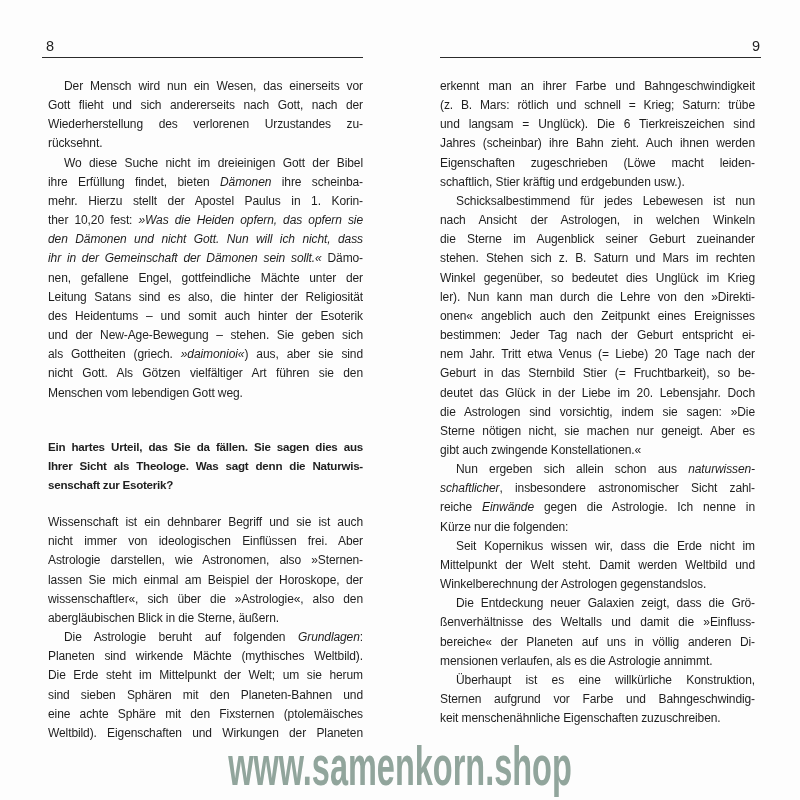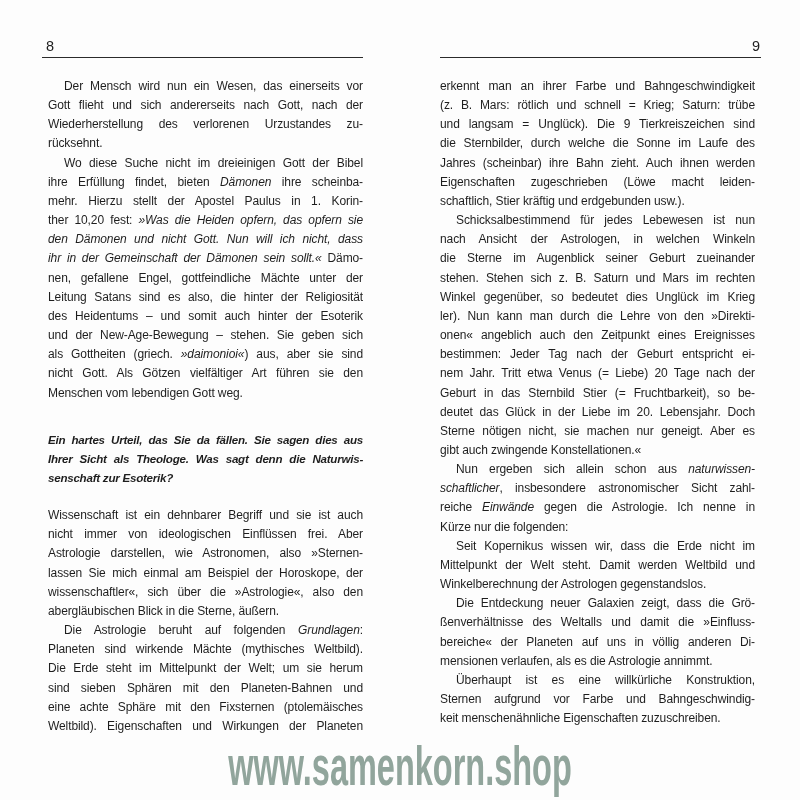--- a/index.html
+++ b/index.html
@@ -38,21 +38,21 @@
     line-height: 19.15px;
     letter-spacing: -0.1px;
     text-align: justify;
     text-align-last: justify;
     white-space: normal;
   }
   .line.end    { text-align-last: left; }
   .line.indent { text-indent: 16px; }
   em { font-style: italic; }
 
-  .para.question { margin-top: 27px; margin-bottom: 19px; font-style: italic; }
+  .para.question { margin-top: 34px; margin-bottom: 19px; }
   .para.question .line {
     font-weight: 700;
     font-size: 11.6px;
     letter-spacing: -0.25px;
   }
 
   .watermark {
     position: absolute;
     left: 0; top: 735px;
     width: 800px;
@@ -125,38 +125,38 @@
   </div>
 
   <div class="page right">
     <div class="pagehead">
       <span>9</span>
     </div>
     <div class="pagebody">
         <div class="para">
           <div class="line"><span>erkennt man an ihrer Farbe und Bahngeschwindigkeit</span></div>
           <div class="line"><span>(z. B. Mars: rötlich und schnell = Krieg; Saturn: trübe</span></div>
-          <div class="line"><span>und langsam = Unglück). Die 9 Tierkreiszeichen sind</span></div>
-          <div class="line"><span>die Sternbilder, durch welche die Sonne im Laufe des</span></div>
+          <div class="line"><span>und langsam = Unglück). Die 6 Tierkreiszeichen sind</span></div>
           <div class="line"><span>Jahres (scheinbar) ihre Bahn zieht. Auch ihnen werden</span></div>
           <div class="line"><span>Eigenschaften zugeschrieben (Löwe macht leiden-</span></div>
           <div class="line end"><span>schaftlich, Stier kräftig und erdgebunden usw.).</span></div>
         </div>
         <div class="para">
           <div class="line indent"><span>Schicksalbestimmend für jedes Lebewesen ist nun</span></div>
           <div class="line"><span>nach Ansicht der Astrologen, in welchen Winkeln</span></div>
           <div class="line"><span>die Sterne im Augenblick seiner Geburt zueinander</span></div>
           <div class="line"><span>stehen. Stehen sich z. B. Saturn und Mars im rechten</span></div>
           <div class="line"><span>Winkel gegenüber, so bedeutet dies Unglück im Krieg</span></div>
           <div class="line"><span>ler). Nun kann man durch die Lehre von den »Direkti-</span></div>
           <div class="line"><span>onen« angeblich auch den Zeitpunkt eines Ereignisses</span></div>
           <div class="line"><span>bestimmen: Jeder Tag nach der Geburt entspricht ei-</span></div>
           <div class="line"><span>nem Jahr. Tritt etwa Venus (= Liebe) 20 Tage nach der</span></div>
           <div class="line"><span>Geburt in das Sternbild Stier (= Fruchtbarkeit), so be-</span></div>
           <div class="line"><span>deutet das Glück in der Liebe im 20. Lebensjahr. Doch</span></div>
+          <div class="line"><span>die Astrologen sind vorsichtig, indem sie sagen: »Die</span></div>
           <div class="line"><span>Sterne nötigen nicht, sie machen nur geneigt. Aber es</span></div>
           <div class="line end"><span>gibt auch zwingende Konstellationen.«</span></div>
         </div>
         <div class="para">
           <div class="line indent"><span>Nun ergeben sich allein schon aus </span><em>naturwissen-</em></div>
           <div class="line"><em>schaftlicher</em><span>, insbesondere astronomischer Sicht zahl-</span></div>
           <div class="line"><span>reiche </span><em>Einwände</em><span> gegen die Astrologie. Ich nenne in</span></div>
           <div class="line end"><span>Kürze nur die folgenden:</span></div>
         </div>
         <div class="para">

